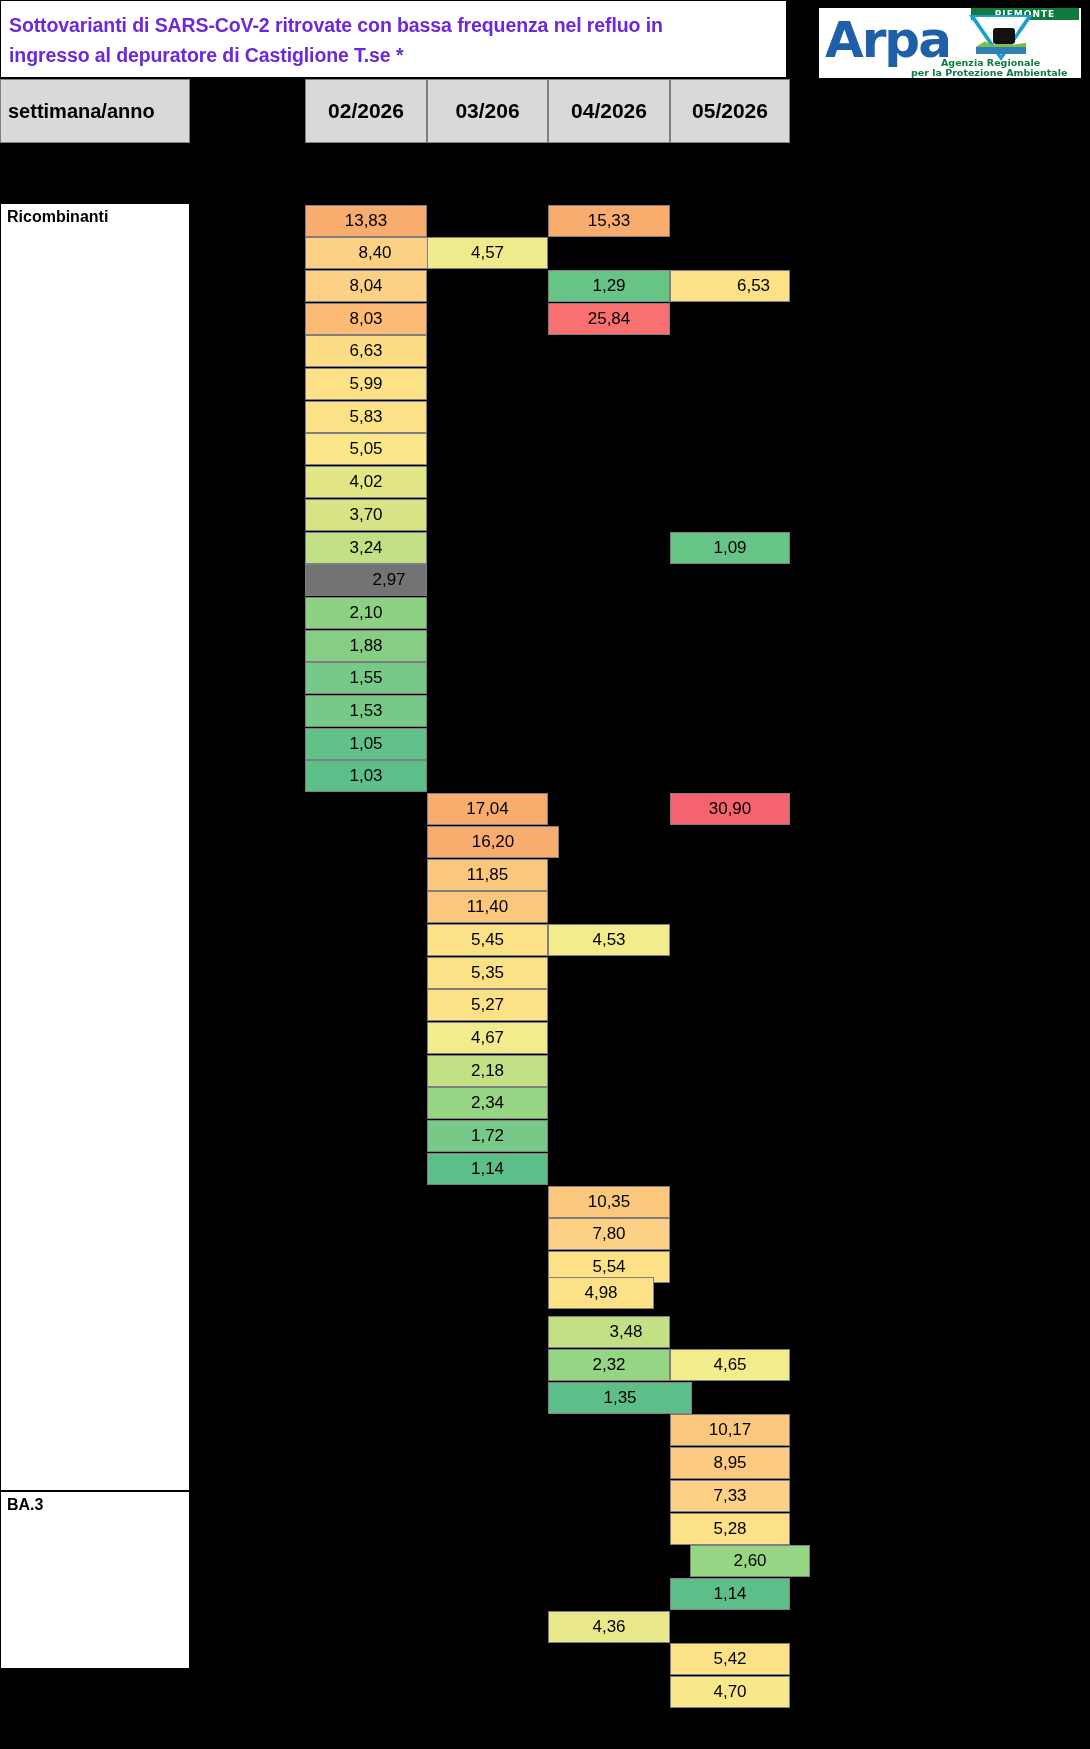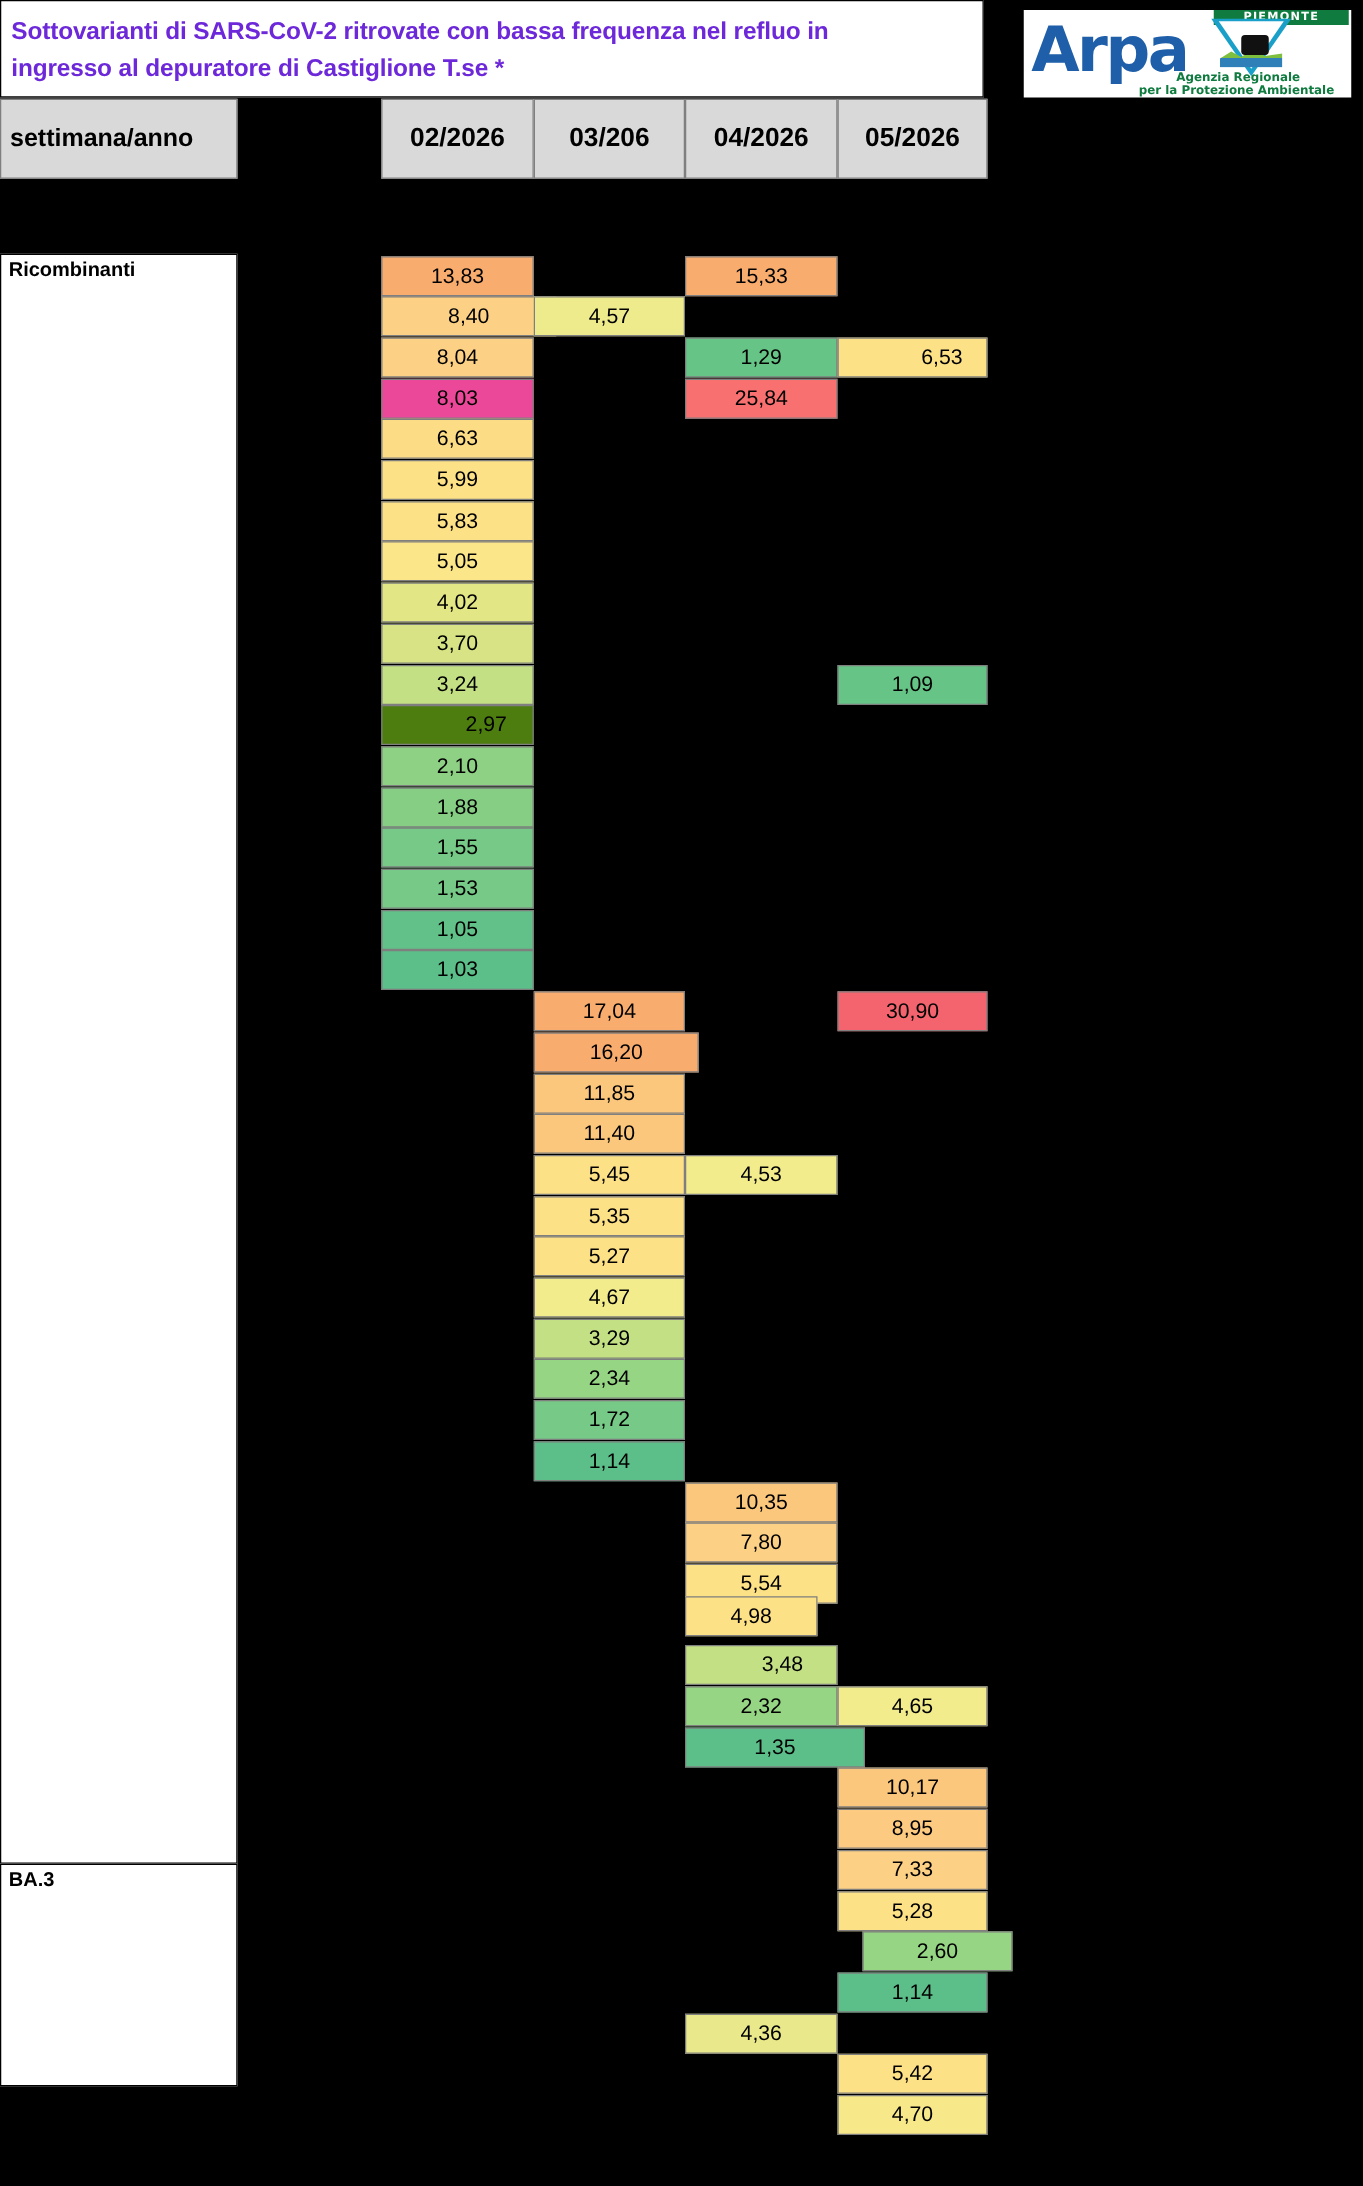--- a/index.html
+++ b/index.html
@@ -113,44 +113,44 @@
 <div class="hdr" style="left:548px;width:122px;">04/2026</div>
 <div class="hdr" style="left:670px;width:120px;">05/2026</div>
 
 <div class="labelbox" style="top:203px;height:1288px;">Ricombinanti</div>
 <div class="labelbox" style="top:1491px;height:178px;">BA.3</div>
 
 <div id="cells">
     <div class="cell" style="left: 305px; width: 122px; top: 204.5px; background: rgb(248, 173, 110);">13,83</div>
     <div class="cell" style="left: 305px; width: 140px; top: 237.2px; background: rgb(253, 209, 133);">8,40</div>
     <div class="cell" style="left: 305px; width: 122px; top: 269.9px; background: rgb(253, 209, 133);">8,04</div>
-    <div class="cell" style="left: 305px; width: 122px; top: 302.6px; background: #ec4899;">8,03</div>
+    <div class="cell" style="left: 305px; width: 122px; top: 302.6px; background: #fdba74;">8,03</div>
     <div class="cell" style="left: 305px; width: 122px; top: 335.3px; background: rgb(253, 220, 134);">6,63</div>
     <div class="cell" style="left: 305px; width: 122px; top: 368px; background: rgb(253, 225, 135);">5,99</div>
     <div class="cell" style="left: 305px; width: 122px; top: 400.7px; background: rgb(253, 225, 135);">5,83</div>
     <div class="cell" style="left: 305px; width: 122px; top: 433.4px; background: rgb(251, 231, 138);">5,05</div>
     <div class="cell" style="left: 305px; width: 122px; top: 466.1px; background: rgb(227, 230, 132);">4,02</div>
     <div class="cell" style="left: 305px; width: 122px; top: 498.8px; background: rgb(215, 227, 132);">3,70</div>
     <div class="cell" style="left: 305px; width: 122px; top: 531.5px; background: rgb(195, 224, 132);">3,24</div>
-    <div class="cell" style="left: 305px; width: 122px; top: 564.2px; background: #4d7c0f; padding-left: 46px;">2,97</div>
+    <div class="cell" style="left: 305px; width: 122px; top: 564.2px; background: #737373; padding-left: 46px;">2,97</div>
     <div class="cell" style="left: 305px; width: 122px; top: 596.9px; background: rgb(143, 209, 132);">2,10</div>
     <div class="cell" style="left: 305px; width: 122px; top: 629.6px; background: rgb(133, 206, 132);">1,88</div>
     <div class="cell" style="left: 305px; width: 122px; top: 662.3px; background: rgb(118, 201, 134);">1,55</div>
     <div class="cell" style="left: 305px; width: 122px; top: 695px; background: rgb(118, 201, 134);">1,53</div>
     <div class="cell" style="left: 305px; width: 122px; top: 727.7px; background: rgb(98, 193, 137);">1,05</div>
     <div class="cell" style="left: 305px; width: 122px; top: 760.4px; background: rgb(92, 191, 138);">1,03</div>
     <div class="cell" style="left: 427px; width: 121px; top: 793.1px; background: rgb(248, 173, 110);">17,04</div>
     <div class="cell" style="left: 427px; width: 132px; top: 825.8px; background: rgb(248, 173, 110);">16,20</div>
     <div class="cell" style="left: 427px; width: 121px; top: 858.5px; background: rgb(251, 199, 125);">11,85</div>
     <div class="cell" style="left: 427px; width: 121px; top: 891.2px; background: rgb(251, 199, 125);">11,40</div>
     <div class="cell" style="left: 427px; width: 121px; top: 923.9px; background: rgb(253, 225, 135);">5,45</div>
     <div class="cell" style="left: 427px; width: 121px; top: 956.6px; background: rgb(253, 225, 135);">5,35</div>
     <div class="cell" style="left: 427px; width: 121px; top: 989.3px; background: rgb(253, 225, 135);">5,27</div>
     <div class="cell" style="left: 427px; width: 121px; top: 1022px; background: rgb(242, 236, 140);">4,67</div>
-    <div class="cell" style="left: 427px; width: 121px; top: 1054.7px; background: rgb(195, 224, 132);">3,29</div>
+    <div class="cell" style="left: 427px; width: 121px; top: 1054.7px; background: rgb(195, 224, 132);">2,18</div>
     <div class="cell" style="left: 427px; width: 121px; top: 1087.4px; background: rgb(150, 213, 131);">2,34</div>
     <div class="cell" style="left: 427px; width: 121px; top: 1120.1px; background: rgb(118, 201, 134);">1,72</div>
     <div class="cell" style="left: 427px; width: 121px; top: 1152.8px; background: rgb(92, 191, 138);">1,14</div>
     <div class="cell" style="left: 548px; width: 122px; top: 1185.5px; background: rgb(251, 199, 125);">10,35</div>
     <div class="cell" style="left: 548px; width: 122px; top: 1218.2px; background: rgb(253, 209, 133);">7,80</div>
     <div class="cell" style="left: 548px; width: 122px; top: 1250.9px; background: rgb(253, 225, 135);">5,54</div>
     <div class="cell" style="left: 548px; width: 106px; top: 1277px; background: rgb(253, 225, 135);">4,98</div>
     <div class="cell" style="left: 548px; width: 122px; top: 1316.3px; background: rgb(195, 224, 132); padding-left: 34px;">3,48</div>
     <div class="cell" style="left: 548px; width: 122px; top: 1349px; background: rgb(150, 213, 131);">2,32</div>
     <div class="cell" style="left: 548px; width: 144px; top: 1381.7px; background: rgb(92, 191, 138);">1,35</div>

